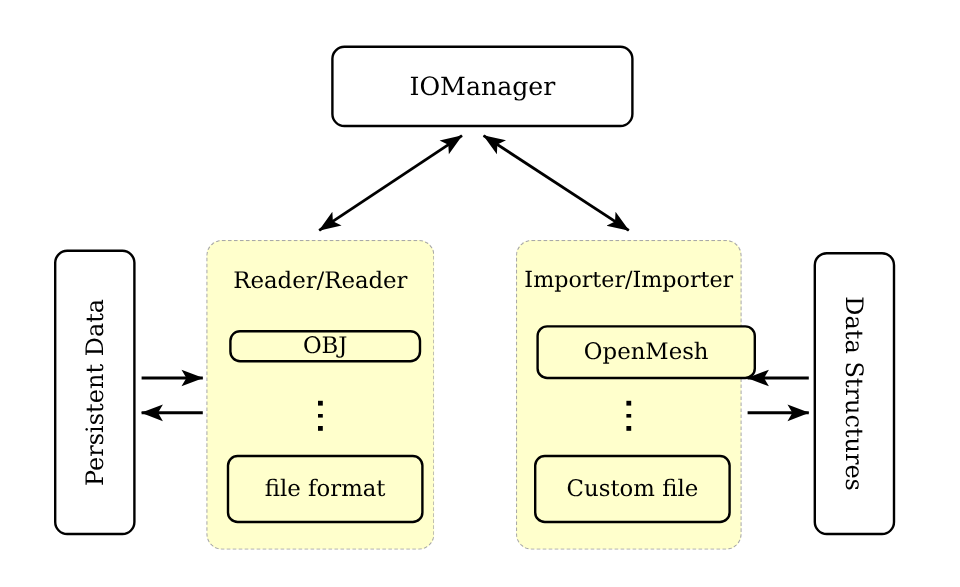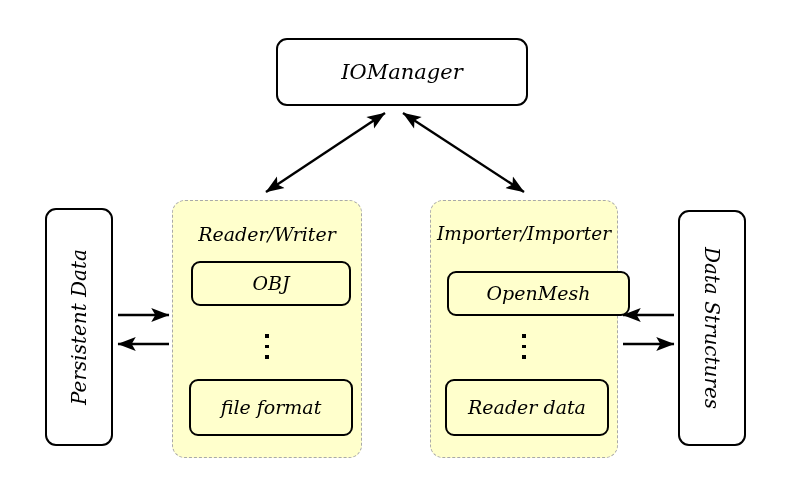--- a/index.html
+++ b/index.html
@@ -9,21 +9,20 @@
   }
   body {
     font-family: "DejaVu Serif", "Liberation Serif", serif;
   }
   #diagram-root {
     position: relative;
     width: 800px;
     height: 489px;
     background: #ffffff;
     overflow: hidden;
-    font-style: italic;
   }
   #arrow-layer {
     position: absolute;
     left: 0;
     top: 0;
     width: 800px;
     height: 489px;
     pointer-events: none;
   }
 
@@ -117,23 +116,23 @@
     line-height: 1.05;
   }
   .chip-bottom {
     position: absolute;
     font-size: 19px;
     line-height: 1.18;
   }
 
   #chip-obj {
     left: 18px;
-    top: 60px;
+    top: 74px;
     width: 160px;
-    height: 45px;
+    height: 27px;
   }
   #chip-custom-file {
     left: 16px;
     top: 178px;
     width: 164px;
     height: 57px;
   }
   #chip-openmesh {
     left: 16px;
     top: 70px;
@@ -200,21 +199,21 @@
 
   <div id="persistent-data" class="node hard-box">
     <span class="vert-label rot-ccw">Persistent Data</span>
   </div>
 
   <div id="data-structures" class="node hard-box">
     <span class="vert-label rot-cw">Data Structures</span>
   </div>
 
   <div id="reader-writer" class="node group-box">
-    <div class="group-title">Reader/Writer</div>
+    <div class="group-title">Reader/Reader</div>
 
     <div id="chip-obj" class="node chip">
       <span class="chip-top">OBJ</span>
     </div>
 
     <div class="ellipsis">
       <span></span>
       <span></span>
       <span></span>
     </div>
@@ -234,18 +233,18 @@
     </div>
 
     <div class="ellipsis">
       <span></span>
       <span></span>
       <span></span>
     </div>
 
     <div id="chip-custom-struct" class="node chip">
       <div class="chip-bottom">
-        <div>Reader data</div>
+        <div>Custom file</div>
       </div>
     </div>
   </div>
 
 </div>
 
 </body></html>

